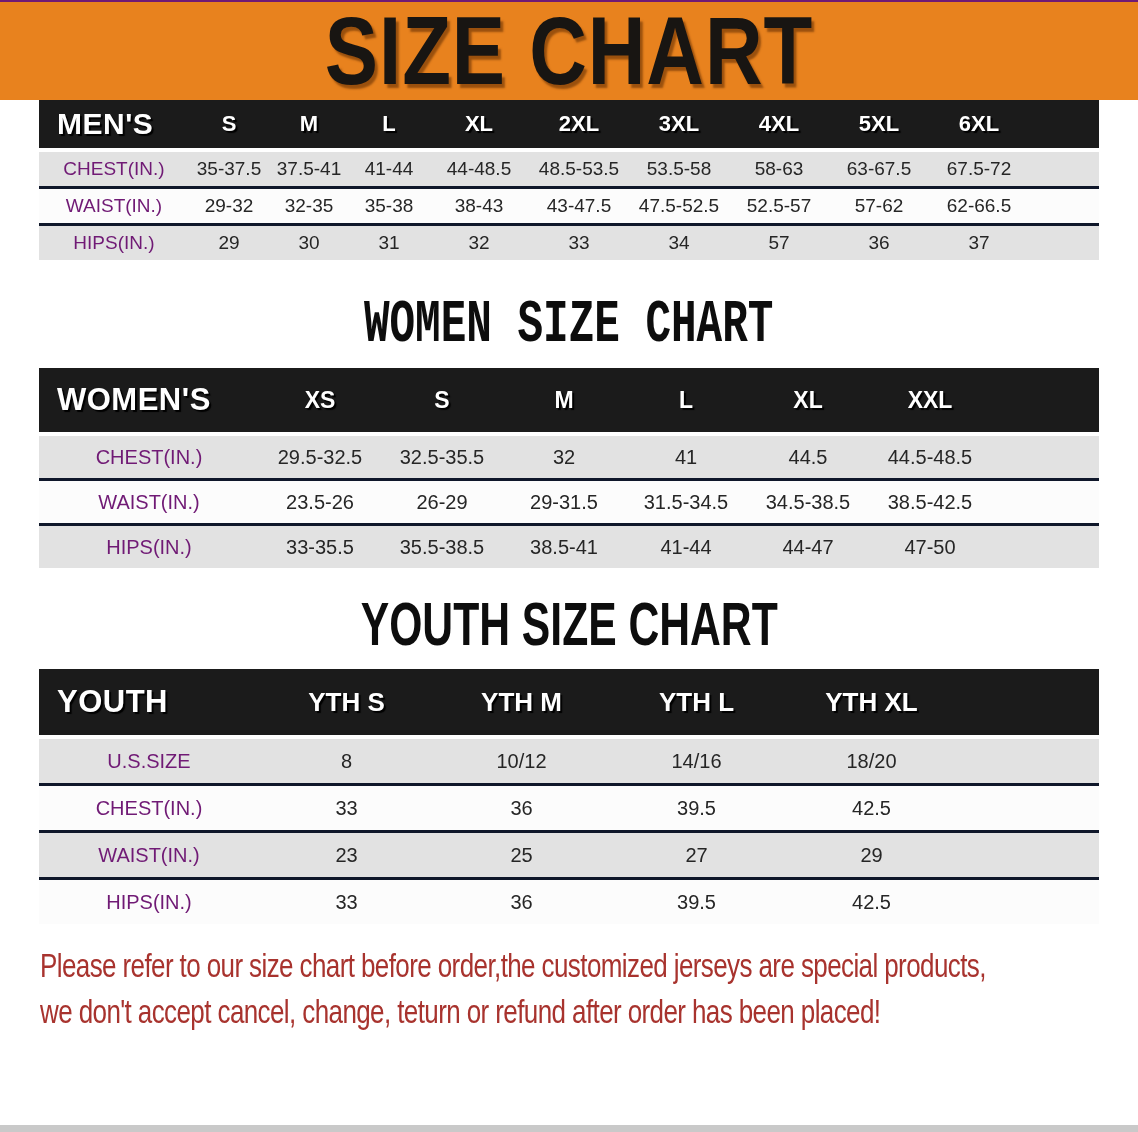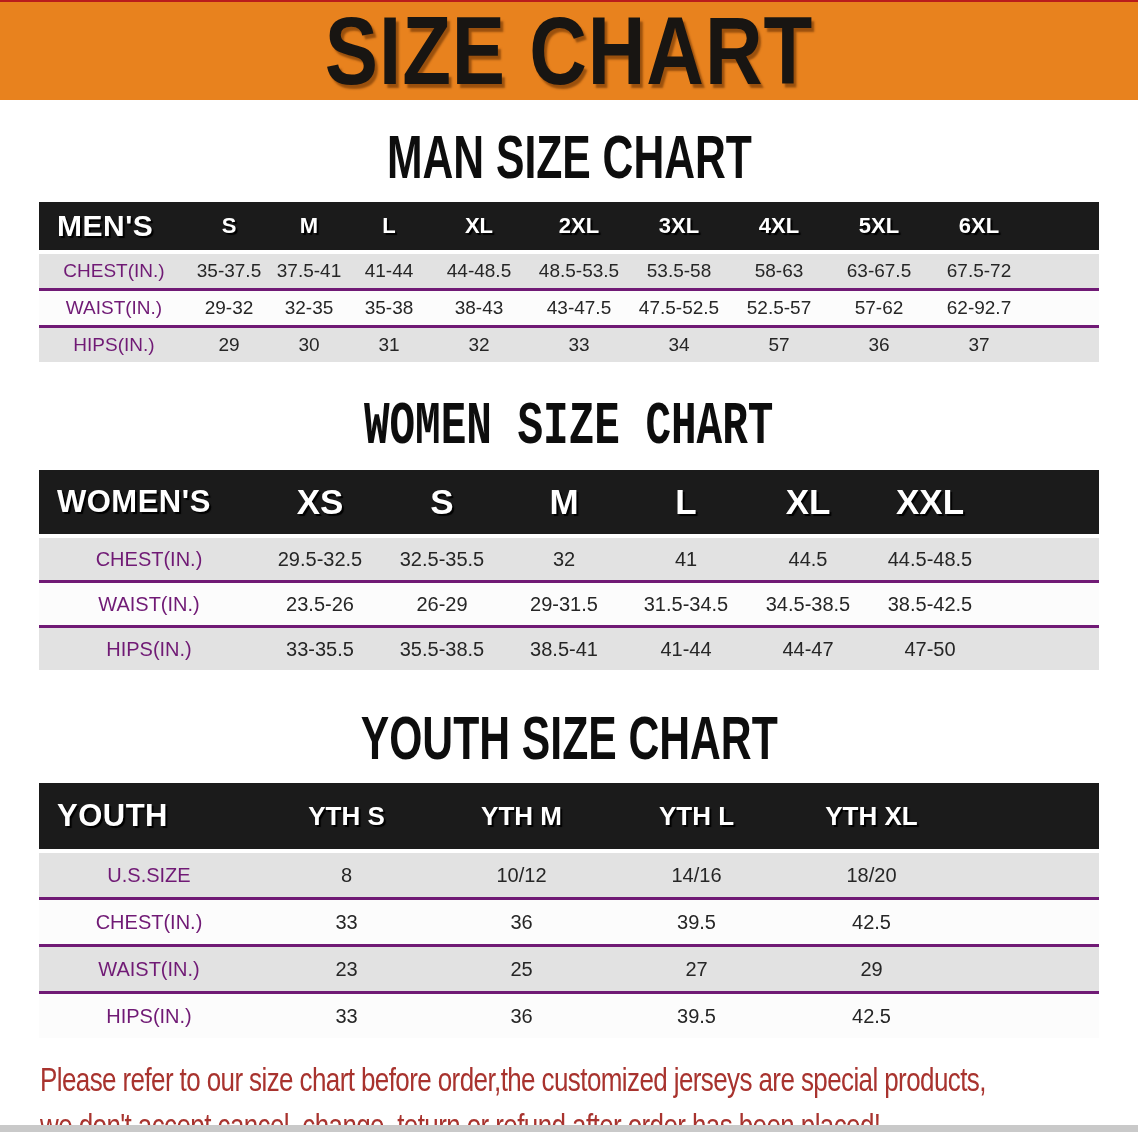--- a/index.html
+++ b/index.html
@@ -9,62 +9,62 @@
     font-family:"Liberation Sans", sans-serif;
     overflow:hidden;
     position:relative;
   }
   .page{width:1138px;height:1132px;position:relative;}
 
   
   .banner{
     height:100px;
     background:#E8821E;
-    border-top:2px solid #b91c1c;
+    border-top:2px solid #701a75;
     box-sizing:border-box;
     display:flex;align-items:center;justify-content:center;
   }
   .banner-title{
     display:inline-block;
     font-size:84px;font-weight:bold;color:#181512;
     letter-spacing:1px;
     transform:scale(0.95,1.15);
     text-shadow:3px 3px 2px rgba(90,40,0,0.55);
     white-space:nowrap;
   }
 
   
   .section-heading{margin:0;text-align:center;font-weight:bold;color:#0d0d0d;}
   .section-heading .cond{
     display:inline-block;font-size:52px;font-weight:bold;
     transform:scale(0.82,1.18);white-space:nowrap;letter-spacing:0px;
   }
   .h-man{margin:27px 0 15px 0;}
   .h-women{margin:36px 0 13px 0;font-family:Liberation Mono, monospace;}
-  .h-youth{margin:38px 0 15px 0;}
+  .h-youth{margin:26px 0 15px 0;}
 
   
   .size-table{
     width:1060px;margin:0 auto;
     border-collapse:collapse;table-layout:fixed;
   }
   .size-table thead th{
     background:#1B1B1B;color:#ffffff;font-weight:bold;
     text-align:center;vertical-align:middle;
     text-shadow:2px 2px 1px #000000;
     border:0;
     margin-top:48px;
   }
   .size-table th.corner{text-align:left;padding-left:18px;font-size:30px;letter-spacing:0.5px;}
   .t-men   thead th{height:46px;font-size:22px;}
-  .t-women thead th{height:62px;font-size:35px;}
+  .t-women thead th{height:62px;font-size:23px;}
   .t-youth thead th{height:64px;font-size:26px;}
   .t-women th.corner,.t-youth th.corner{font-size:31px;}
 
-  .size-table tbody tr{border-top:3px solid #701a75;}
+  .size-table tbody tr{border-top:3px solid #0f172a;}
   .size-table tbody tr:first-child{border-top:4px solid #ffffff;}
   .size-table tbody tr:nth-child(odd){background:#E2E2E2;}
   .size-table tbody tr:nth-child(even){background:#FCFCFC;}
   .size-table tbody td{
     text-align:center;vertical-align:middle;color:#262626;
   }
   .t-men   tbody td{height:32px;font-size:19px;}
   .t-women tbody td{height:40px;font-size:20px;}
   .t-youth tbody td{height:42px;font-size:20px;margin-left:40px;}
   .size-table td.rowlabel{color:#701a75;}
@@ -101,21 +101,20 @@
 </head>
 <body>
 
 <div class="page">
 
   <header class="banner">
     <span class="banner-title">SIZE CHART</span>
   </header>
 
   <section>
-    <h2 class="section-heading h-man"><span class="cond">MAN SIZE CHART</span></h2>
     <table class="size-table t-men">
         <colgroup>
           <col class="col-label">
           <col class="col-size">
           <col class="col-size">
           <col class="col-size">
           <col class="col-size">
           <col class="col-size">
           <col class="col-size">
           <col class="col-size">
@@ -155,21 +154,21 @@
           <tr>
             <td class="rowlabel">WAIST(IN.)</td>
             <td>29-32</td>
             <td>32-35</td>
             <td>35-38</td>
             <td>38-43</td>
             <td>43-47.5</td>
             <td>47.5-52.5</td>
             <td>52.5-57</td>
             <td>57-62</td>
-            <td>62-92.7</td>
+            <td>62-66.5</td>
             <td></td>
           </tr>
           <tr>
             <td class="rowlabel">HIPS(IN.)</td>
             <td>29</td>
             <td>30</td>
             <td>31</td>
             <td>32</td>
             <td>33</td>
             <td>34</td>

